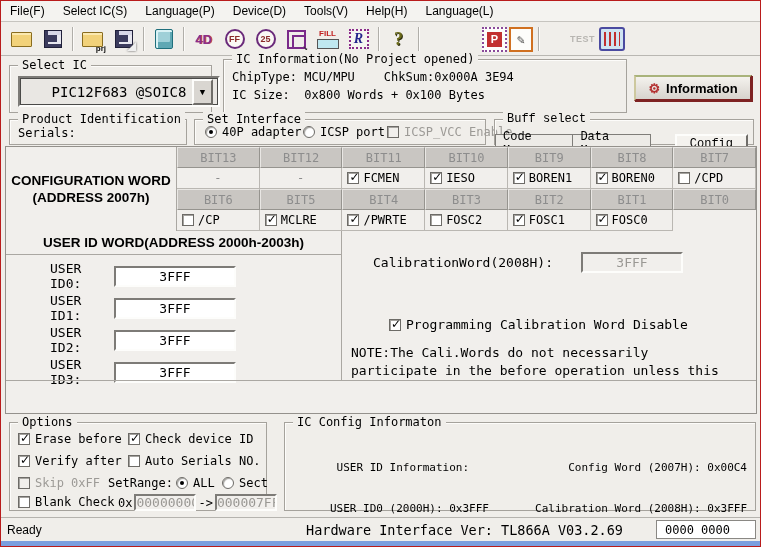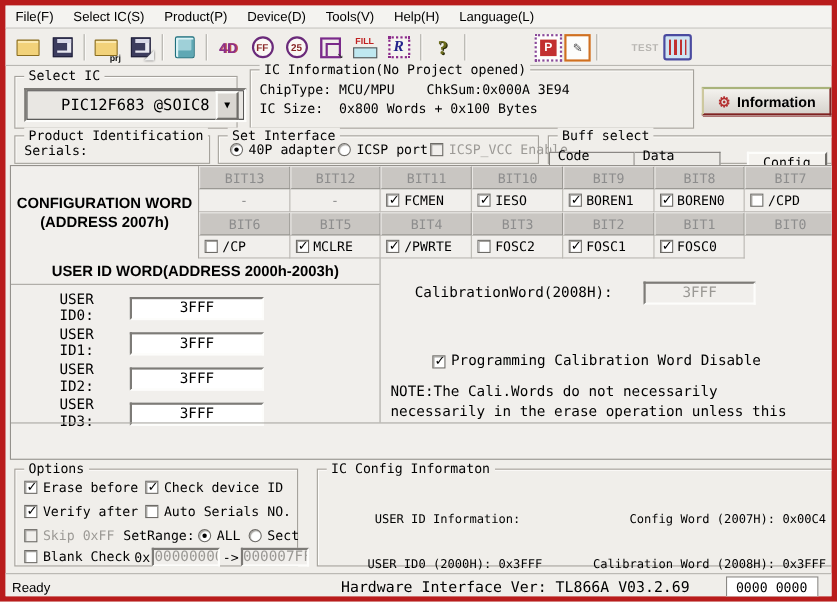--- a/index.html
+++ b/index.html
@@ -1,18 +1,18 @@
 <!DOCTYPE html>
 <html><head>
 <meta charset="utf-8">
 <style>
   * { box-sizing: border-box; margin: 0; padding: 0; }
   html,body { width:761px; height:547px; }
   body { font-family:"DejaVu Sans Mono", monospace; font-size:12px; color:#000; }
-  .window { position:relative; width:761px; height:547px; background:#f0eeea; overflow:hidden; border:5px solid #b91c1c; }
+  .window { position:relative; width:761px; height:547px; background:#f0eeea; overflow:hidden; border:1px solid #b91c1c; }
 
   
   .menubar { position:absolute; left:0; top:0; width:100%; height:21px; background:#f4f3f0; border-bottom:1px solid #c6c4bf;
              display:flex; align-items:center; font-family:"Liberation Sans", sans-serif; font-size:12px; }
   .menubar span { padding:3px 9px; cursor:default; }
 
   
   .toolbar { position:absolute; left:0; top:22px; width:100%; height:33px; background:#f0eeea; border-bottom:1px solid #b9b7b2;
              display:flex; align-items:center; padding-left:5px; }
   .tbicon { width:29px; height:27px; display:flex; align-items:center; justify-content:center; margin:0 1px; position:relative; }
@@ -112,33 +112,33 @@
   .rangebox { width:62px; height:17px; font-size:11.5px; text-align:center; }
 
   
   .cfgleft { position:absolute; left:45px; top:11px; font-size:11px; line-height:13.5px; white-space:pre; }
   .cfgright { position:absolute; left:150px; top:11px; width:312px; font-size:11px; line-height:13.5px; text-align:right; white-space:pre; }
 
   
   .statusbar { position:absolute; left:0; top:516px; width:100%; height:24px; border-top:1px solid #b5b3ae; background:#f0eeea; }
   .stready { position:absolute; left:6px; top:5px; font-family:"Liberation Sans",sans-serif; font-size:12px; }
   .sthw { position:absolute; left:305px; top:4px; font-size:13.5px; }
-  .stcounter { position:absolute; left:655px; top:2px; width:84px; height:19px; background:#fff; border:1px solid #8a8884;
+  .stcounter { position:absolute; left:655px; top:2px; width:100px; height:19px; background:#fff; border:1px solid #8a8884;
                font-size:12px; padding:2px 0 0 8px; }
   .taskbar { position:absolute; left:0; top:540px; width:100%; height:7px; background:#7b9fdf; }
 </style>
 </head>
 <body>
 
 <div class="window">
 
   <div class="menubar">
     <span>File(F)</span>
     <span>Select IC(S)</span>
-    <span>Product(P)</span>
+    <span>Language(P)</span>
     <span>Device(D)</span>
     <span>Tools(V)</span>
     <span>Help(H)</span>
     <span>Language(L)</span>
   </div>
 
   <div class="toolbar" id="toolbar">
       <div class="tbicon kind-folder"></div>
       <div class="tbicon kind-floppy"></div>
       <div class="tbsep"></div>
@@ -215,21 +215,21 @@
     <div class="ctl" style="position:absolute; left:108px; top:5px;">
       <span class="rd"></span>
       <span>ICSP port</span>
     </div>
     <div class="ctl dis" style="position:absolute; left:192px; top:5px;">
       <span class="cb dis"></span>
       <span>ICSP_VCC Enable</span>
     </div>
   </div>
 
-  <div class="group" style="left:493px; top:118px; width:260px; height:26px;">
+  <div class="group" style="left:493px; top:118px; width:260px; height:26px;font-family:Liberation Mono, monospace;">
     <span class="gtitle">Buff select</span>
     <div style="position:absolute; right:5px; top:14px; display:flex;">
       <div style="height:19px; padding:0 7px; display:flex; align-items:center; border:1px solid #7f7d79; background:#edebe7; font-size:12px;">Code Memo</div>
       <div style="height:19px; padding:0 7px; display:flex; align-items:center; border:1px solid #7f7d79; border-left:none; background:#edebe7; font-size:12px;">Data Memo</div>
       <div style="height:19px; padding:0 13px; display:flex; align-items:center; margin-left:24px; border:2px solid; border-color:#fdfdfb #6f6d69 #6f6d69 #fdfdfb; background:#f4f2ee; font-size:12px;">Config</div>
     </div>
   </div>
 
   <div class="mainpanel">
 
@@ -321,21 +321,21 @@
     </div>
 
     <div class="calpanel">
       <div class="calrow">CalibrationWord(2008H):</div>
       <input class="inp sunken gray calinp" disabled="" value="3FFF" style="">
       <div class="ctl caldis">
         <span class="cb checked"></span>
         <span style="font-size:13px;">Programming Calibration Word Disable</span>
       </div>
       <div class="note" style="top:114px;">NOTE:The Cali.Words do not necessarily</div>
-      <div class="note" style="top:132px;">necessarily in the erase operation unless this</div>
+      <div class="note" style="top:132px;">participate in the before operation unless this</div>
     </div>
 
     <div class="hline"></div>
   </div>
 
   <div class="group" style="left:8px; top:421px; width:258px; height:89px;">
     <span class="gtitle">Options</span>
     <div class="ctl optrow" style="left:8px; top:9px;">
       <span class="cb checked"></span>
       <span>Erase before</span>

